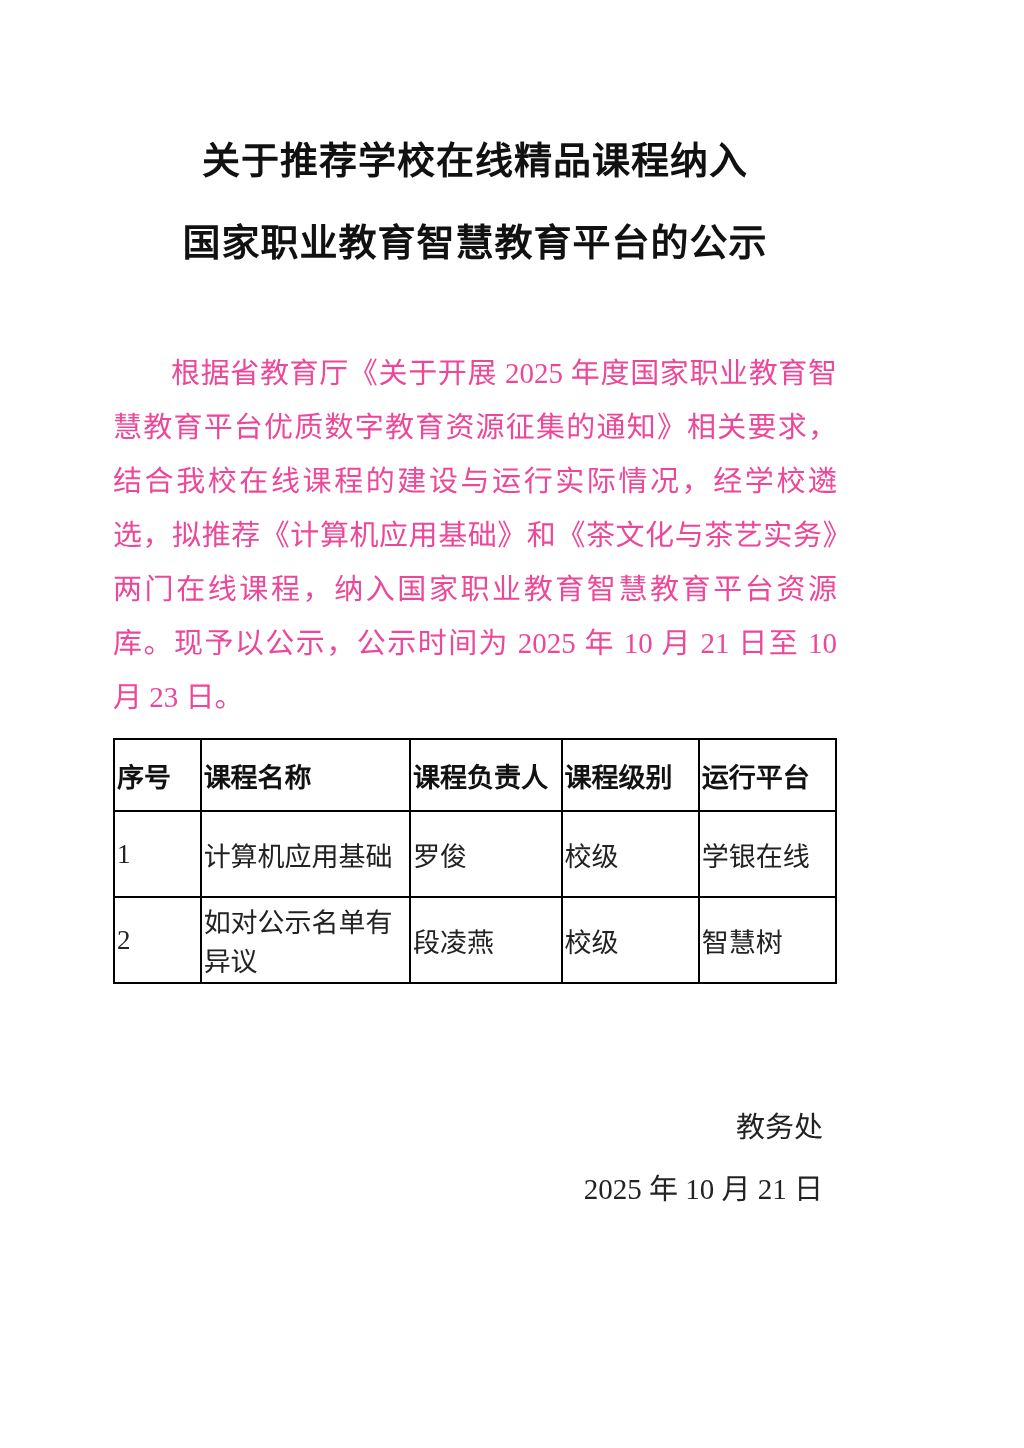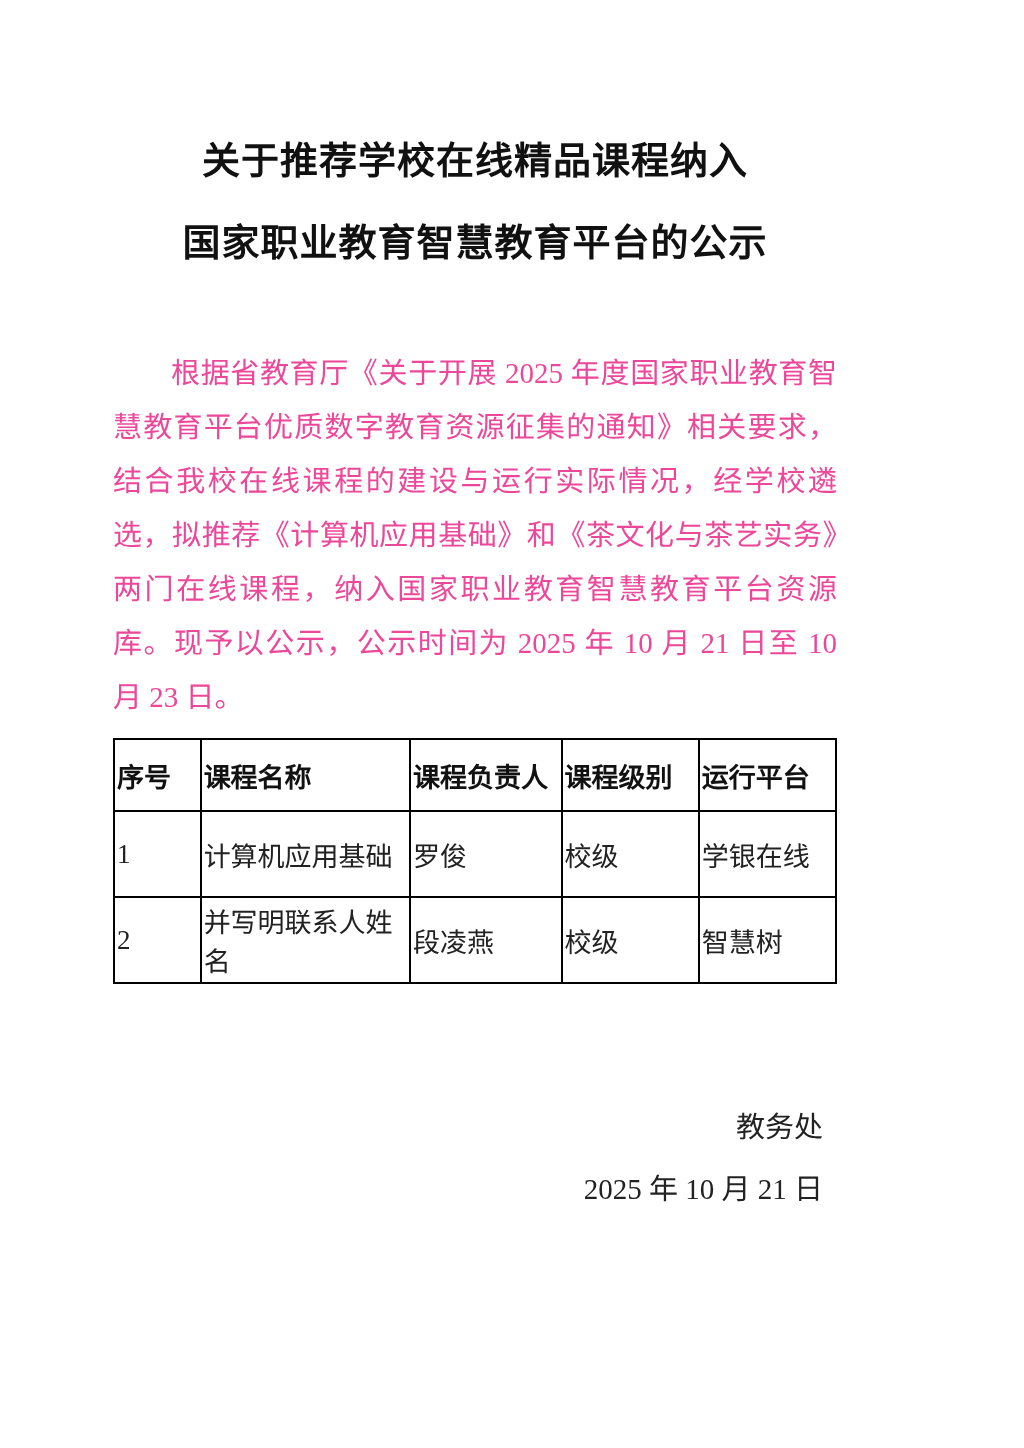--- a/index.html
+++ b/index.html
@@ -124,21 +124,21 @@
       <tbody>
         <tr>
           <td>1</td>
           <td>计算机应用基础</td>
           <td>罗俊</td>
           <td>校级</td>
           <td>学银在线</td>
         </tr>
         <tr>
           <td>2</td>
-          <td>并写明联系人姓名</td>
+          <td>如对公示名单有异议</td>
           <td>段凌燕</td>
           <td>校级</td>
           <td>智慧树</td>
         </tr>
       </tbody>
     </table>
 
     <div class="signature">
       <span class="sig-line">教务处</span>
       <span class="sig-line">2025 年 10 月 21 日</span>

